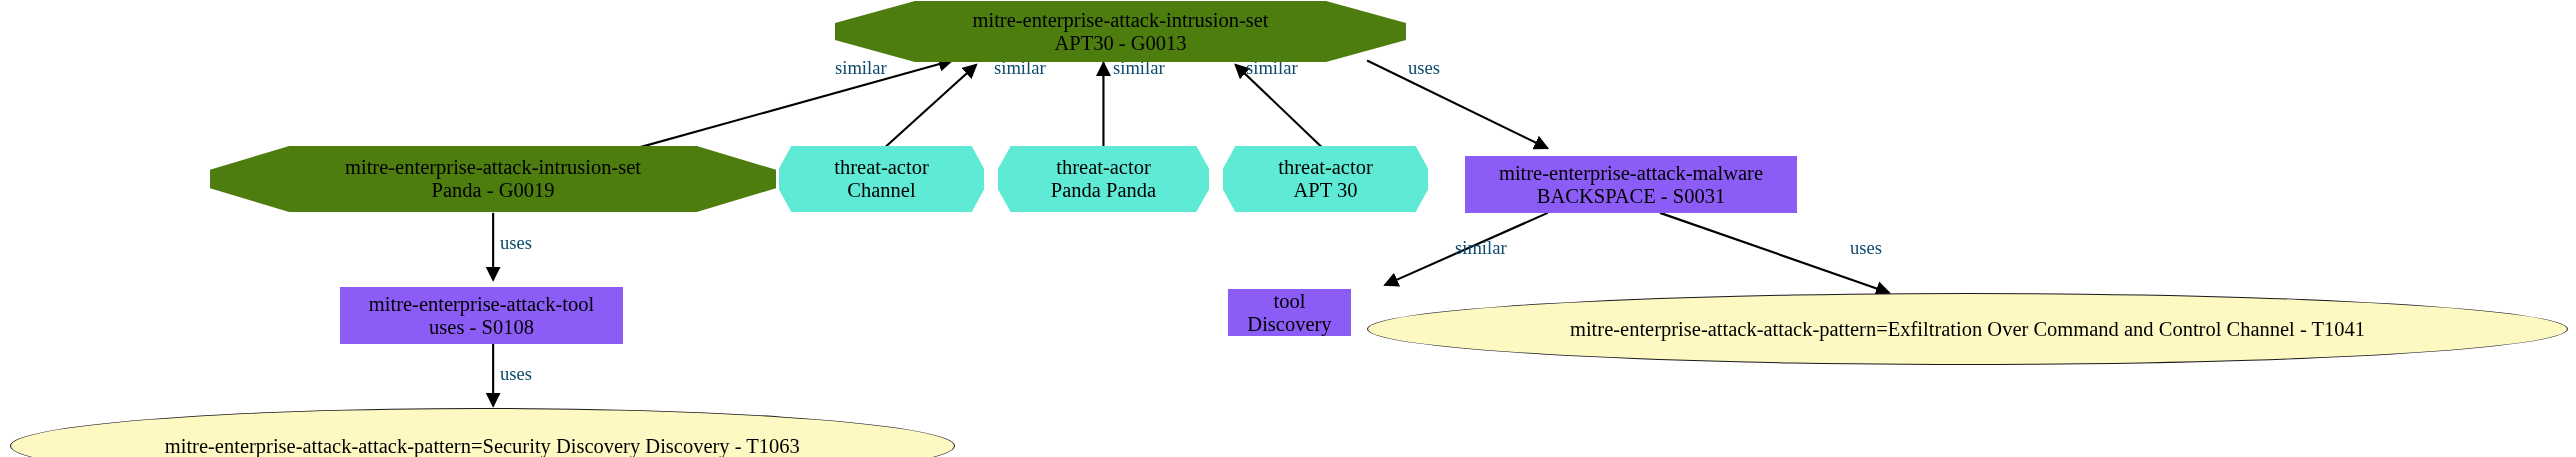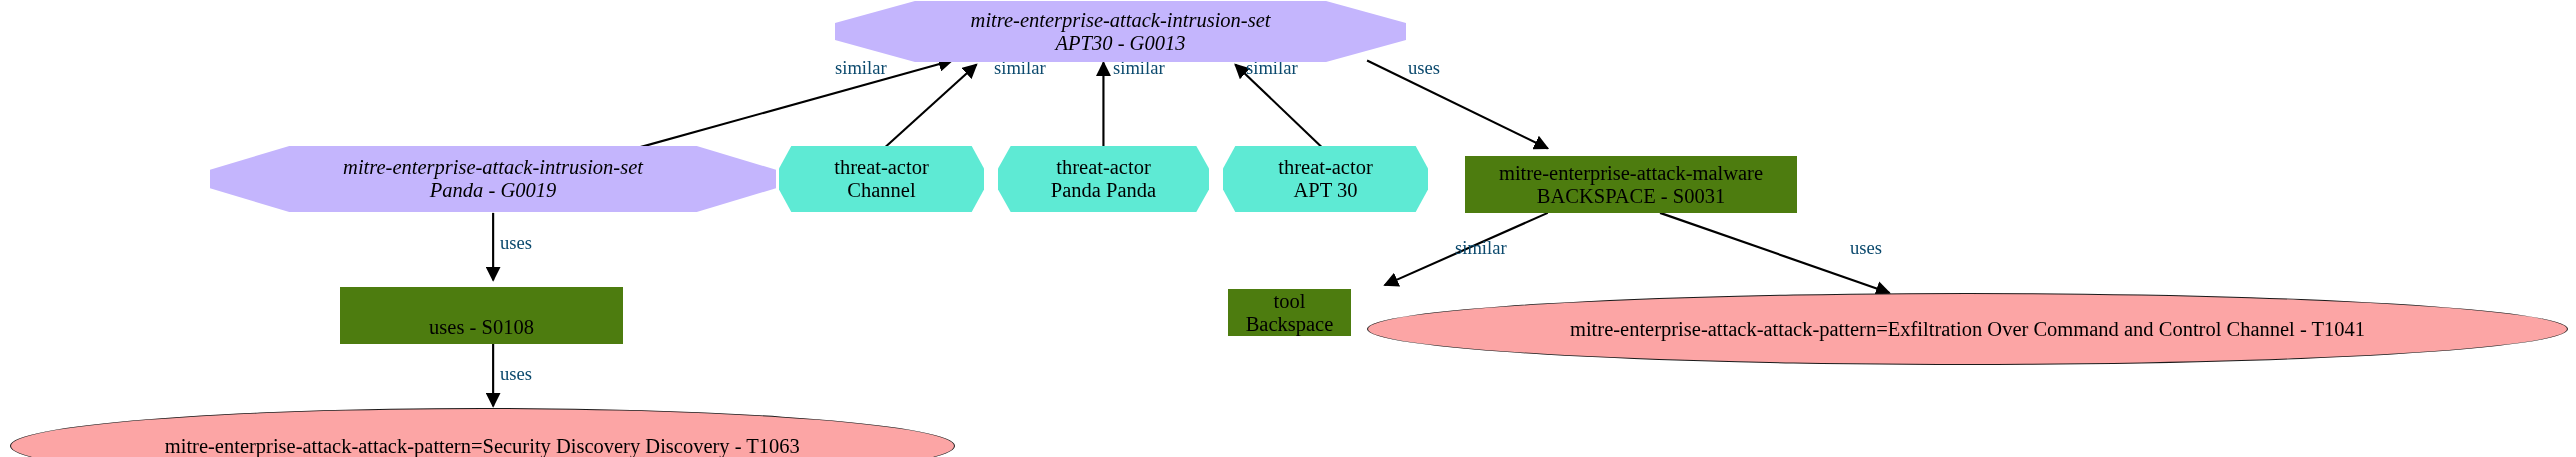--- a/index.html
+++ b/index.html
@@ -39,35 +39,34 @@
     width: 100%;
   }
   
   .oct {
     background: #5eead4;
     clip-path: polygon(
       6% 0%, 94% 0%, 100% 34%, 100% 66%,
       94% 100%, 6% 100%, 0% 66%, 0% 34%);
   }
   .oct-wide {
-    background: #c4b5fd;
+    background: #4d7c0f;
     clip-path: polygon(
       14% 0%, 86% 0%, 100% 36%, 100% 64%,
       86% 100%, 14% 100%, 0% 64%, 0% 36%);
-    font-style: italic;
   }
   
   .rect {
-    background: #4d7c0f;
+    background: #8b5cf6;
   }
   
   .ell {
     border: 1.4px solid #1a1a1a;
     border-radius: 50%;
-    background: #fca5a5;
+    background: #fef9c3;
   }
   .edge-label {
     position: absolute;
     color: #0c4a6e;
     font-size: 18.6px;
     white-space: nowrap;
     font-family: "Liberation Serif", "DejaVu Serif", serif;
   }
 </style>
 </head>
@@ -174,29 +173,29 @@
 
   <div class="node rect" style="left:1465px; top:156px; width:332px; height:57px; font-size:20.5px;">
     <span class="lbl">
       <span>mitre-enterprise-attack-malware</span><br>
       <span>BACKSPACE - S0031</span>
     </span>
   </div>
 
   <div class="node rect" style="left:340px; top:287px; width:283px; height:57px; font-size:20.5px;">
     <span class="lbl">
-      <br>
+      <span>mitre-enterprise-attack-tool</span><br>
       <span>uses - S0108</span>
     </span>
   </div>
 
   <div class="node rect" style="left:1228px; top:289px; width:123px; height:47px; font-size:20.5px;">
     <span class="lbl">
       <span>tool</span><br>
-      <span>Backspace</span>
+      <span>Discovery</span>
     </span>
   </div>
 
   <div class="node ell" style="left:9.8px; top:408px; width:945px; height:76px; font-size:20.5px;">
     <span class="lbl">mitre-enterprise-attack-attack-pattern=Security Discovery Discovery - T1063</span>
   </div>
 
   <div class="node ell" style="left:1367px; top:293px; width:1201px; height:72px; font-size:20.5px;">
     <span class="lbl">mitre-enterprise-attack-attack-pattern=Exfiltration Over Command and Control Channel - T1041</span>
   </div>

